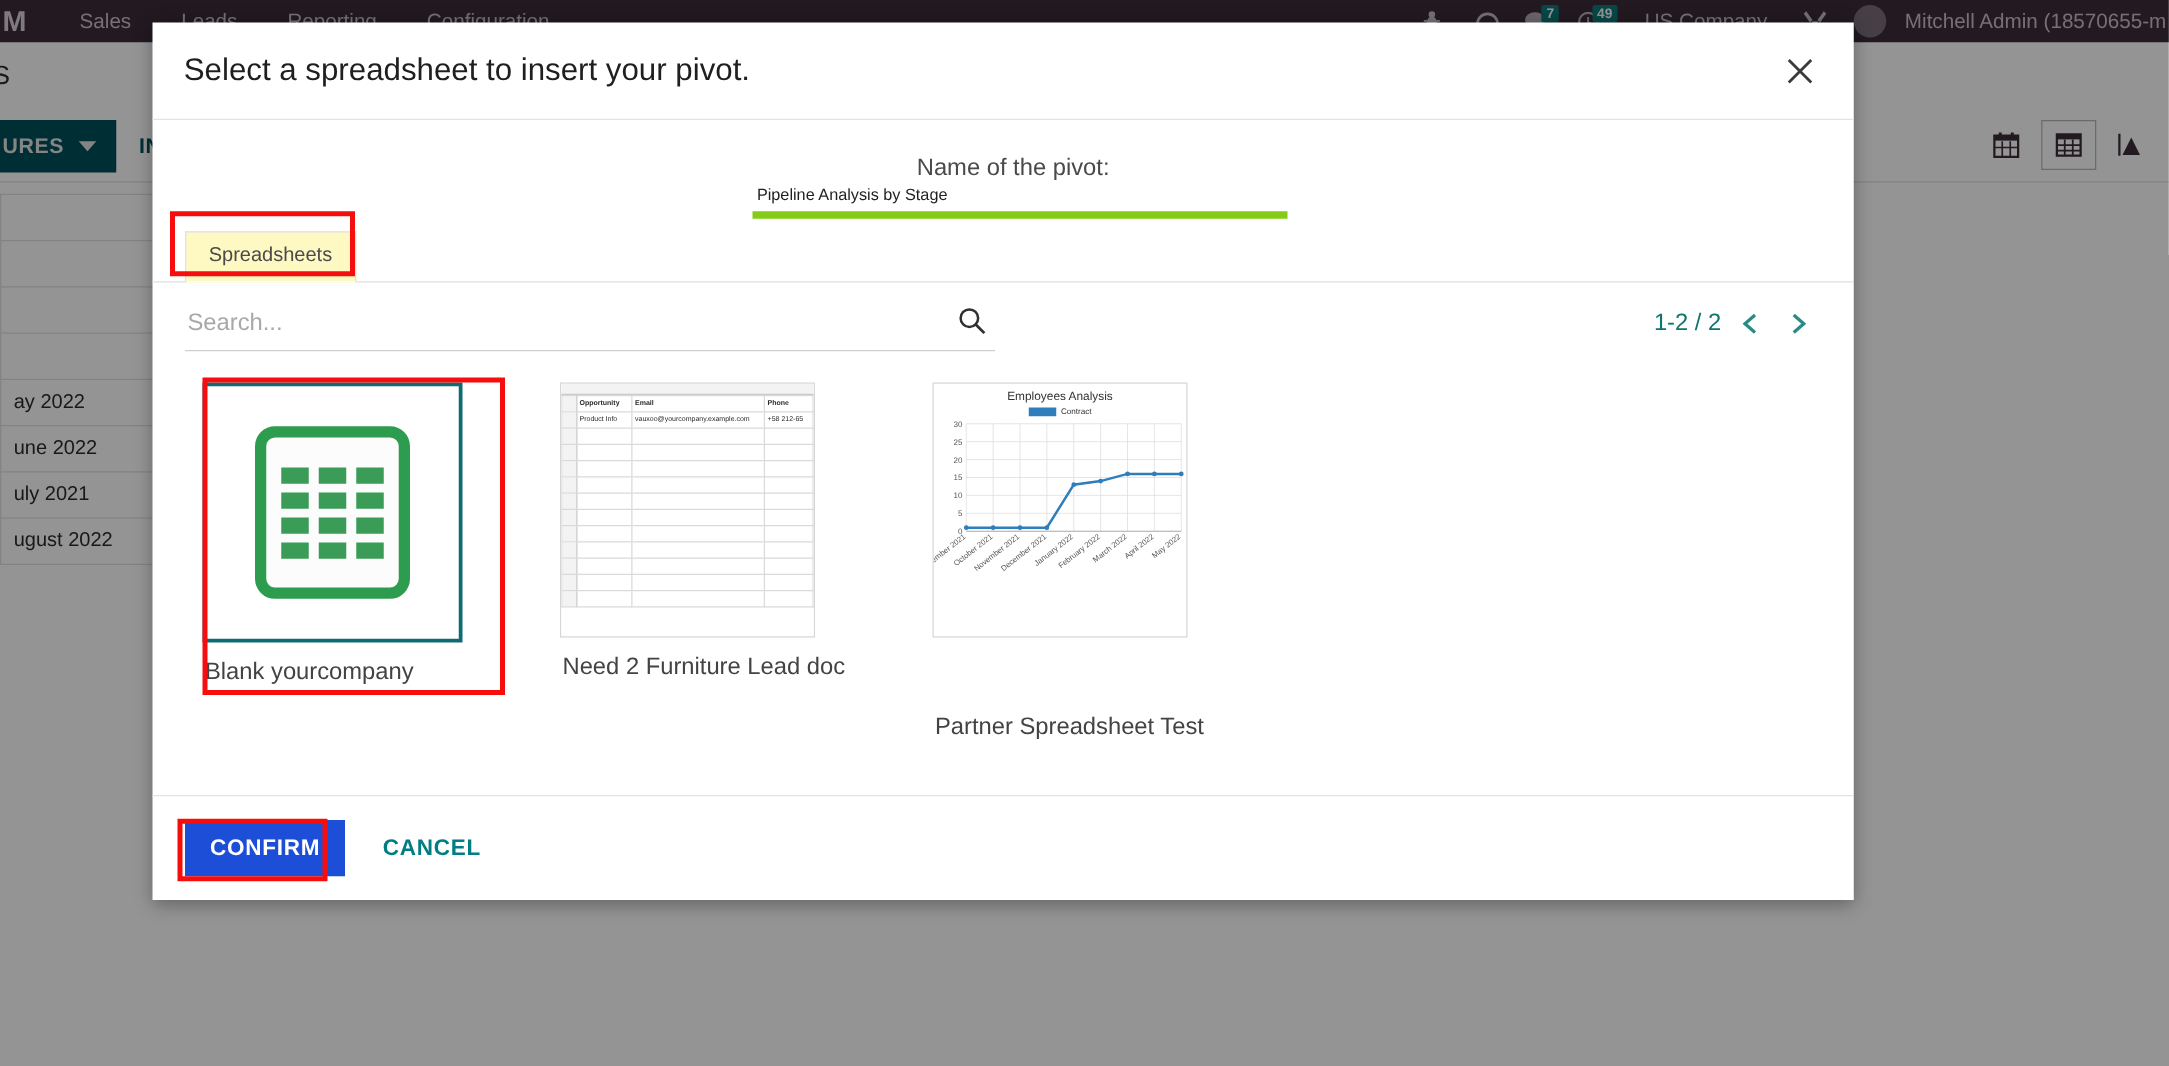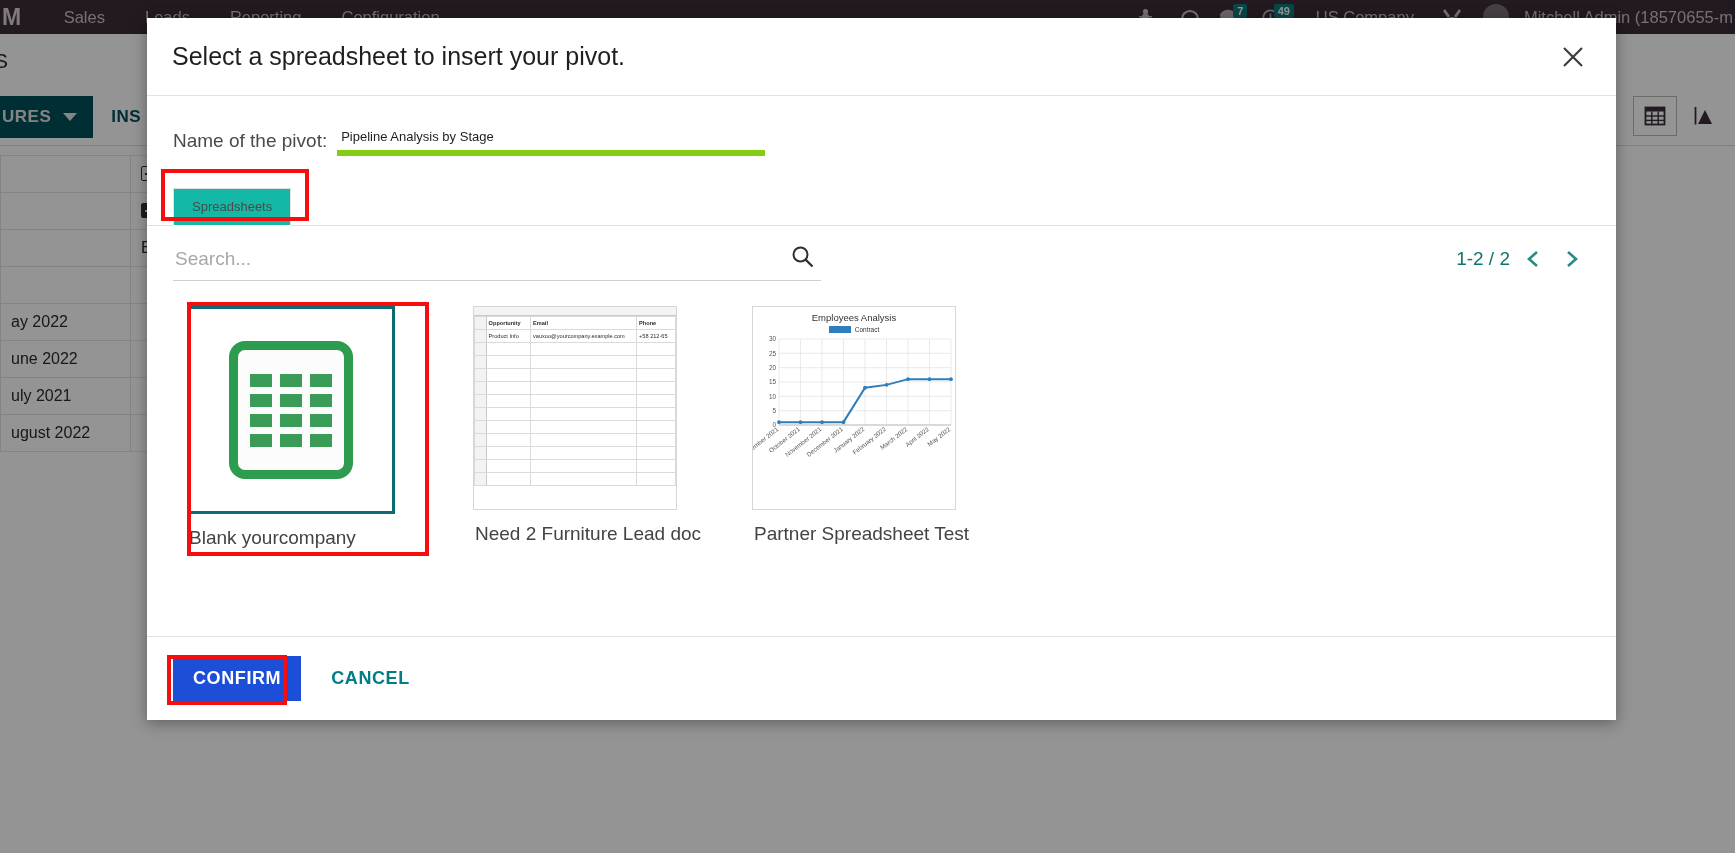--- a/index.html
+++ b/index.html
@@ -166,22 +166,22 @@
   
   #dim-overlay {
     position: absolute; top: 0; left: 0;
     width: 1735px; height: 853px;
     background: rgba(0,0,0,0.42);
   }
 
   
   #modal {
     position: absolute;
-    left: 147px; top: 18px;
-    width: 1469px; height: 702px;
+    left: 122px; top: 18px;
+    width: 1361px; height: 702px;
     background: #ffffff;
     box-shadow: 0 3px 14px rgba(0,0,0,0.35);
     display: flex; flex-direction: column;
   }
   .modal-header {
     height: 78px;
     display: flex; align-items: center;
     padding: 0 26px 0 25px;
     border-bottom: 1px solid #e3e3e3;
     position: relative;
@@ -201,20 +201,21 @@
   .modal-body {
     flex: 1;
     display: flex; flex-direction: column;
     padding: 0;
   }
 
   .pivot-name-row {
     display: flex; align-items: center;
     padding: 28px 0 0 26px;
     height: 62px;
+    flex-direction: column;
   }
   .pivot-name-label {
     font-size: 19px; color: #4a4a4a;
     margin-right: 10px;
     white-space: nowrap;
   }
   .pivot-name-input {
     font-size: 13px; color: #1f1f1f;
     border: none;
     border-bottom: 6px solid #84cc16;
@@ -227,25 +228,25 @@
 
   .tabs-row {
     display: flex; align-items: flex-end;
     padding-left: 26px;
     border-bottom: 1px solid #e0e0e0;
     margin-top: 22px;
     height: 46px;
     position: relative;
   }
   .tab-item {
-    font-size: 13px; color: #4a4a4a;
+    font-size: 16px; color: #4a4a4a;
     padding: 10px 18px 11px 18px;
     border: 1px solid #e0e0e0;
     border-bottom: 1px solid #ffffff;
-    background: #14b8a6;
+    background: #fef9c3;
     position: relative; bottom: -1px;
   }
   .hl-red {
     position: absolute;
     border: 4px solid #f60e0e;
     pointer-events: none;
   }
   #hl-tab { left: 14px; top: -11px; width: 148px; height: 52px; }
 
   .search-row {
@@ -306,21 +307,21 @@
     width: 208px; height: 208px;
   }
   .card-label {
     font-size: 19px; color: #434343;
     margin-top: 13px;
     padding-left: 2px;
     white-space: nowrap;
   }
   #card-blank { margin-left: 14px; }
   #card-need2 { margin-left: 42px; }
-  #card-partner { margin-left: 35px; }
+  #card-partner { margin-left: 54px; gap: 48px; }
   #hl-card { left: 0px; top: -4px; width: 242px; height: 254px; }
 
   
   .ss-icon {
     position: absolute;
     left: 50%; top: 50%;
     transform: translate(-50%, -50%);
     width: 124px; height: 138px;
     border: 9px solid #2e9c4f;
     border-radius: 16px;

